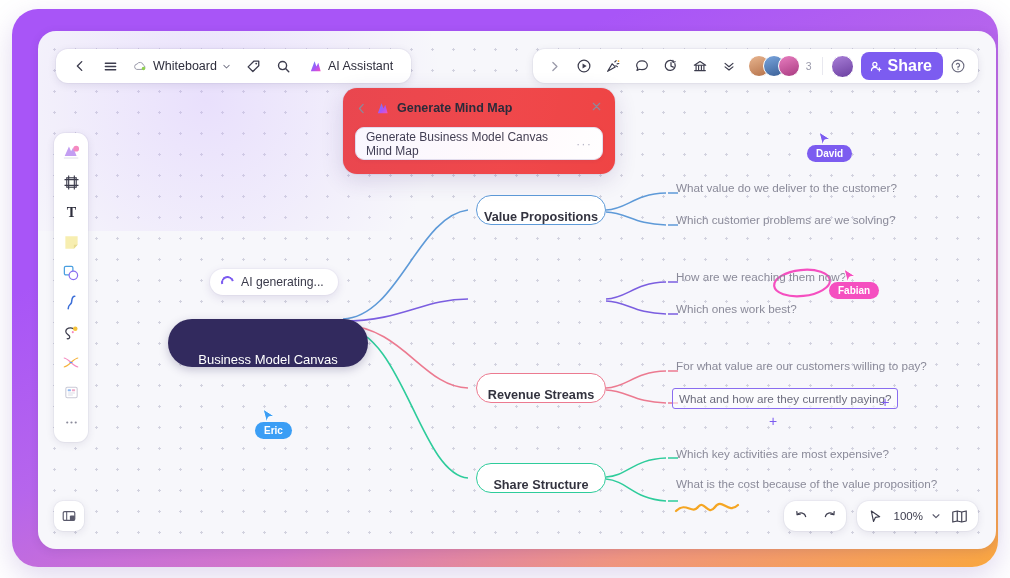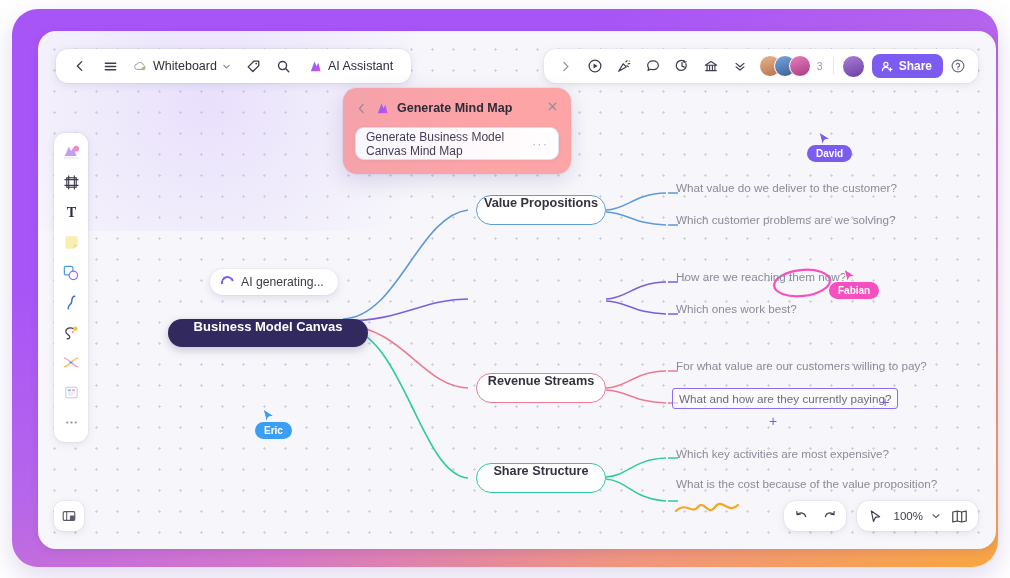--- a/index.html
+++ b/index.html
@@ -87,21 +87,21 @@
   .av-count {
     font-size: 10.5px; color: #9a9aab; margin-left: 6px; margin-right: 4px;
   }
   .av-solo {
     width: 23px; height: 23px; border-radius: 50%;
     margin: 0 6px 0 2px; border: 1.6px solid #fff;
   }
   #share-btn {
     display: flex; align-items: center; gap: 5px;
     background: #7c5cf0; color: #fff;
-    font-size: 12px; font-weight: 600;
+    font-size: 16px; font-weight: 600;
     padding: 5px 11px 5px 9px; border-radius: 8px; cursor: pointer;
   }
 
   
   #left-rail {
     position: absolute; left: 16px; top: 102px;
     width: 34px;
     background: #fff; border-radius: 11px;
     box-shadow: 0 2px 9px rgba(40,30,80,.10), 0 0 0 1px rgba(40,30,80,.035);
     padding: 5px 0;
@@ -114,22 +114,22 @@
   #panel-toggle {
     position: absolute; left: 16px; bottom: 18px;
     width: 30px; height: 30px; background: #fff; border-radius: 9px;
     box-shadow: 0 2px 8px rgba(40,30,80,.10), 0 0 0 1px rgba(40,30,80,.035);
     display: flex; align-items: center; justify-content: center; cursor: pointer;
   }
 
   
   #ai-panel {
     position: absolute; left: 305px; top: 57px;
-    width: 228px; border-radius: 14px;
-    background: #fca5a5;
+    width: 272px; border-radius: 14px;
+    background: #ef4444;
     box-shadow: 0 6px 22px rgba(60,40,120,.16), 0 0 0 1px rgba(60,40,120,.05);
     overflow: hidden;
   }
   #ai-panel::before {
     content: ""; position: absolute; inset: 0;
     background: linear-gradient(100deg, rgba(140,110,255,.06), rgba(255,140,200,.05) 60%, rgba(255,255,255,0));
     pointer-events: none;
   }
   #ai-panel-head {
     display: flex; align-items: center; gap: 7px;
@@ -146,30 +146,30 @@
   }
   #ai-input-text { font-size: 12px; color: #3b3b4c; flex: 1; }
   #ai-input-dots { color: #b8b8c8; font-size: 13px; letter-spacing: 1px; }
 
   
   #map { position: absolute; inset: 0; }
   #edges { position: absolute; left: 0; top: 0; width: 958px; height: 518px; pointer-events: none; }
 
   .node {
     position: absolute;
-    display: flex; align-items: flex-start; justify-content: center;
+    display: flex; align-items: flex-end; justify-content: center;
     background: #fff;
     border-radius: 999px;
     font-size: 12.7px; font-weight: 600; color: #33333f;
     cursor: pointer; white-space: nowrap;
   }
   #root-node {
-    left: 130px; top: 288px; width: 200px; height: 28px;
+    left: 130px; top: 288px; width: 200px; height: 48px;
     background: #322a5e; color: #fff;
-    font-size: 13px; font-weight: 700;
+    font-size: 13px; font-weight: 400;
     border-radius: 999px;
     box-shadow: 0 3px 10px rgba(50,42,94,.25);
   }
   .branch-node { width: 130px; height: 30px; border: 1.6px solid; }
 
   .leaf {
     position: absolute;
     font-size: 11.7px; color: #8a8a99;
     white-space: nowrap; cursor: pointer;
   }

